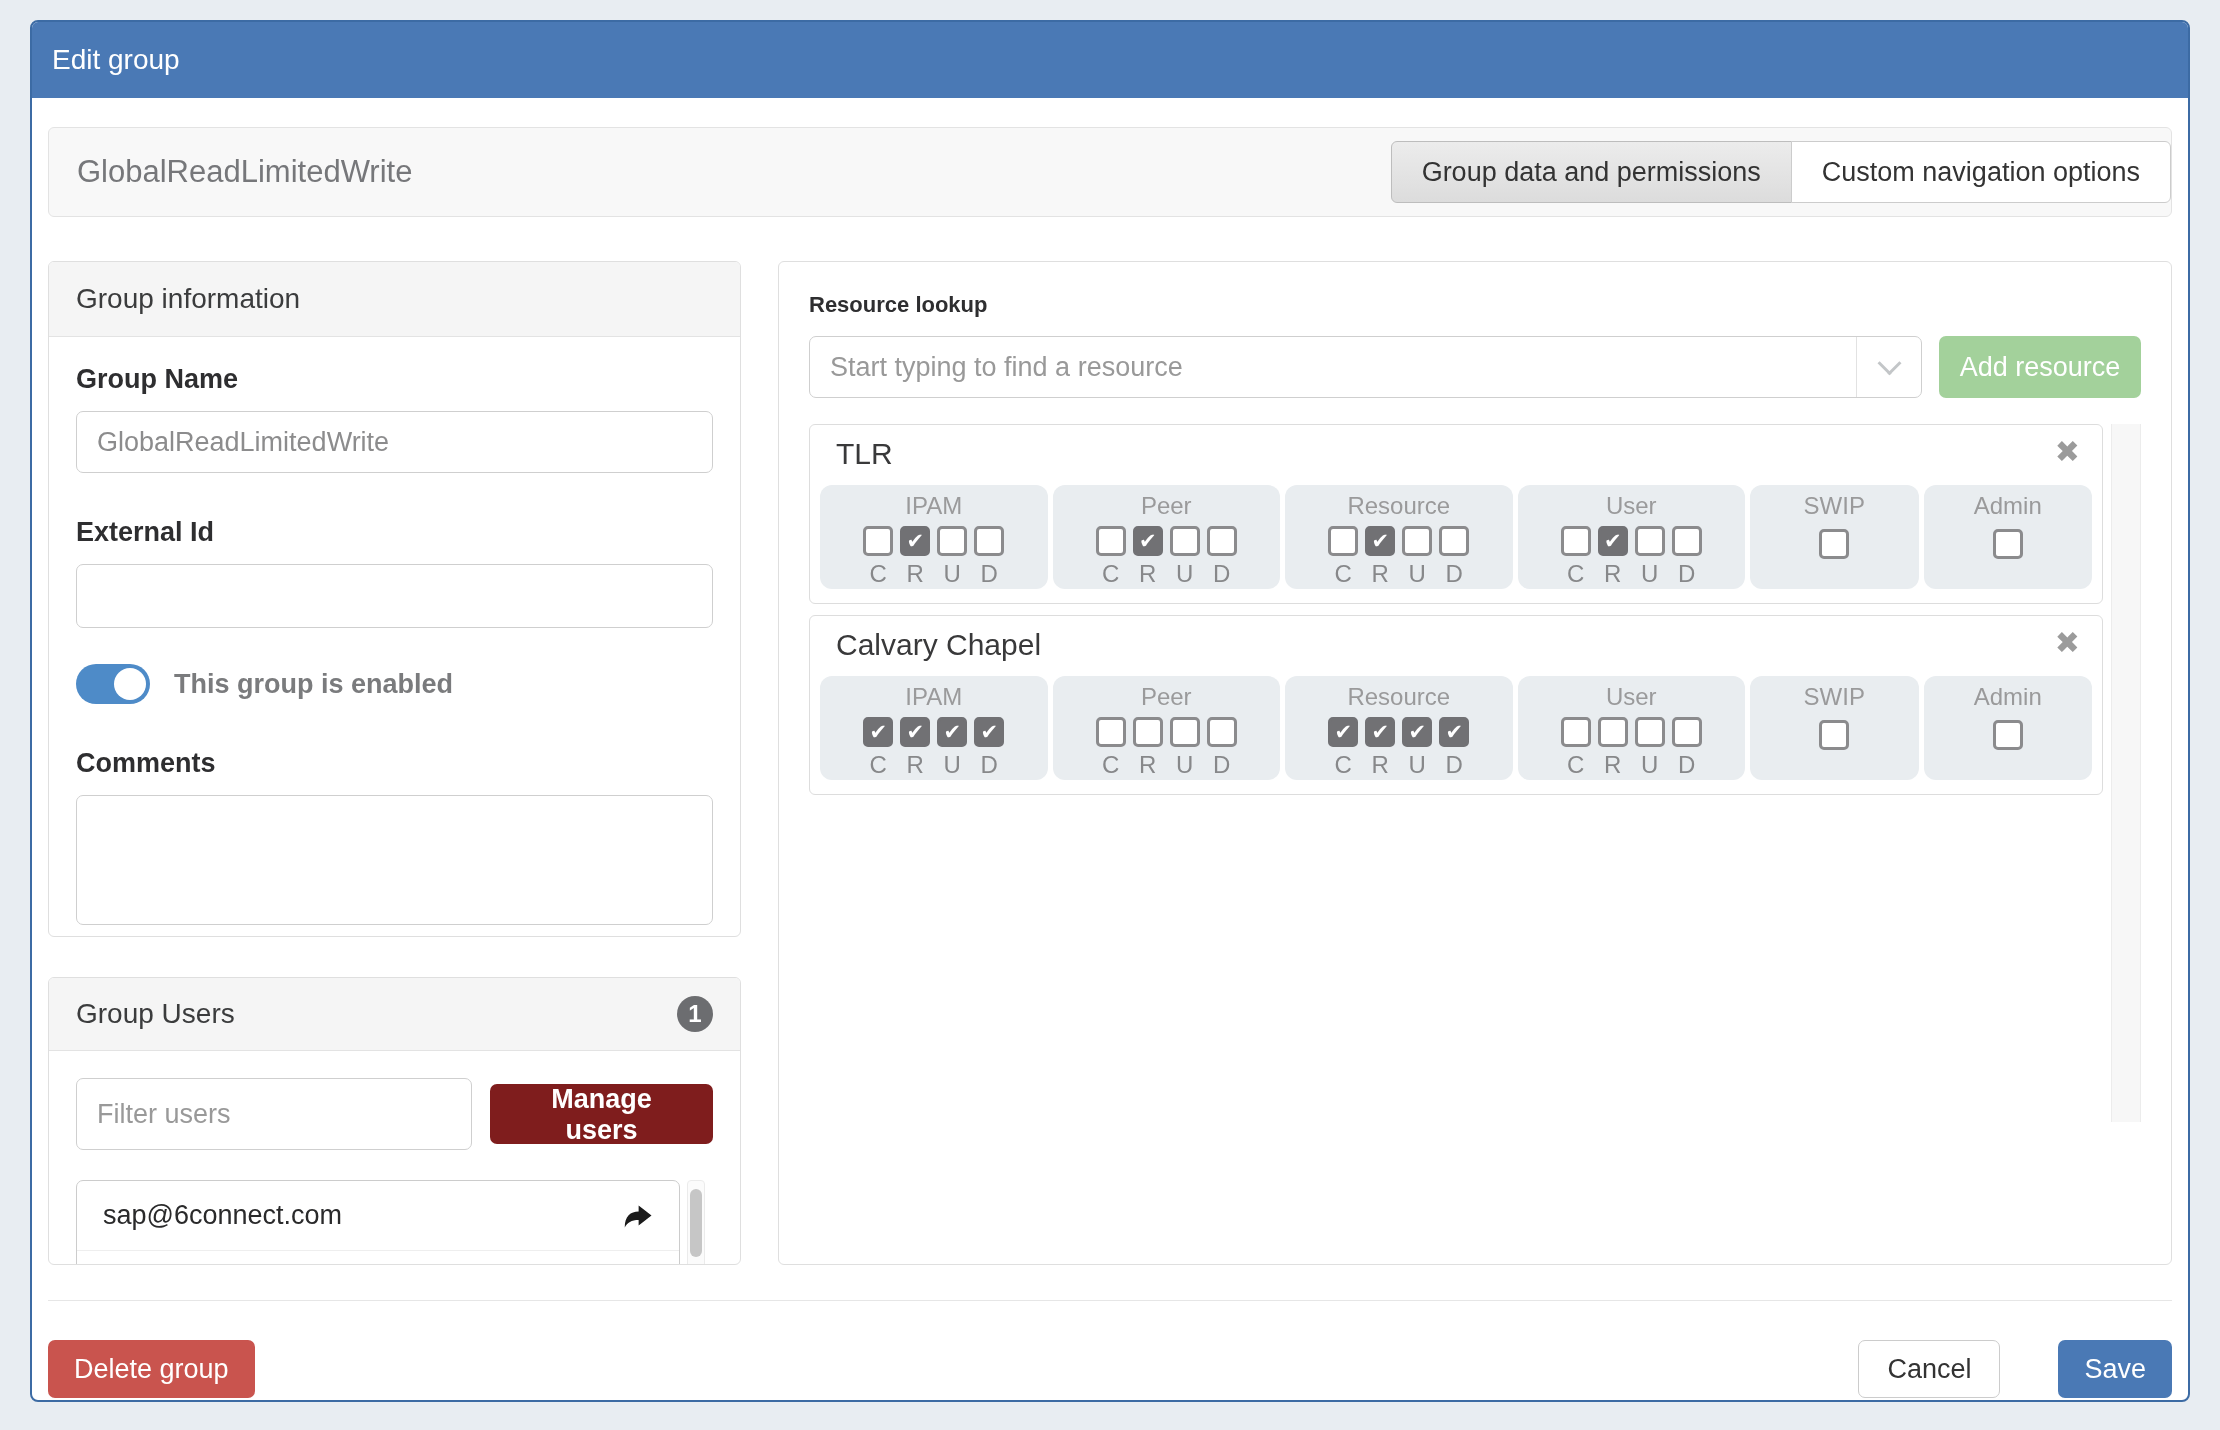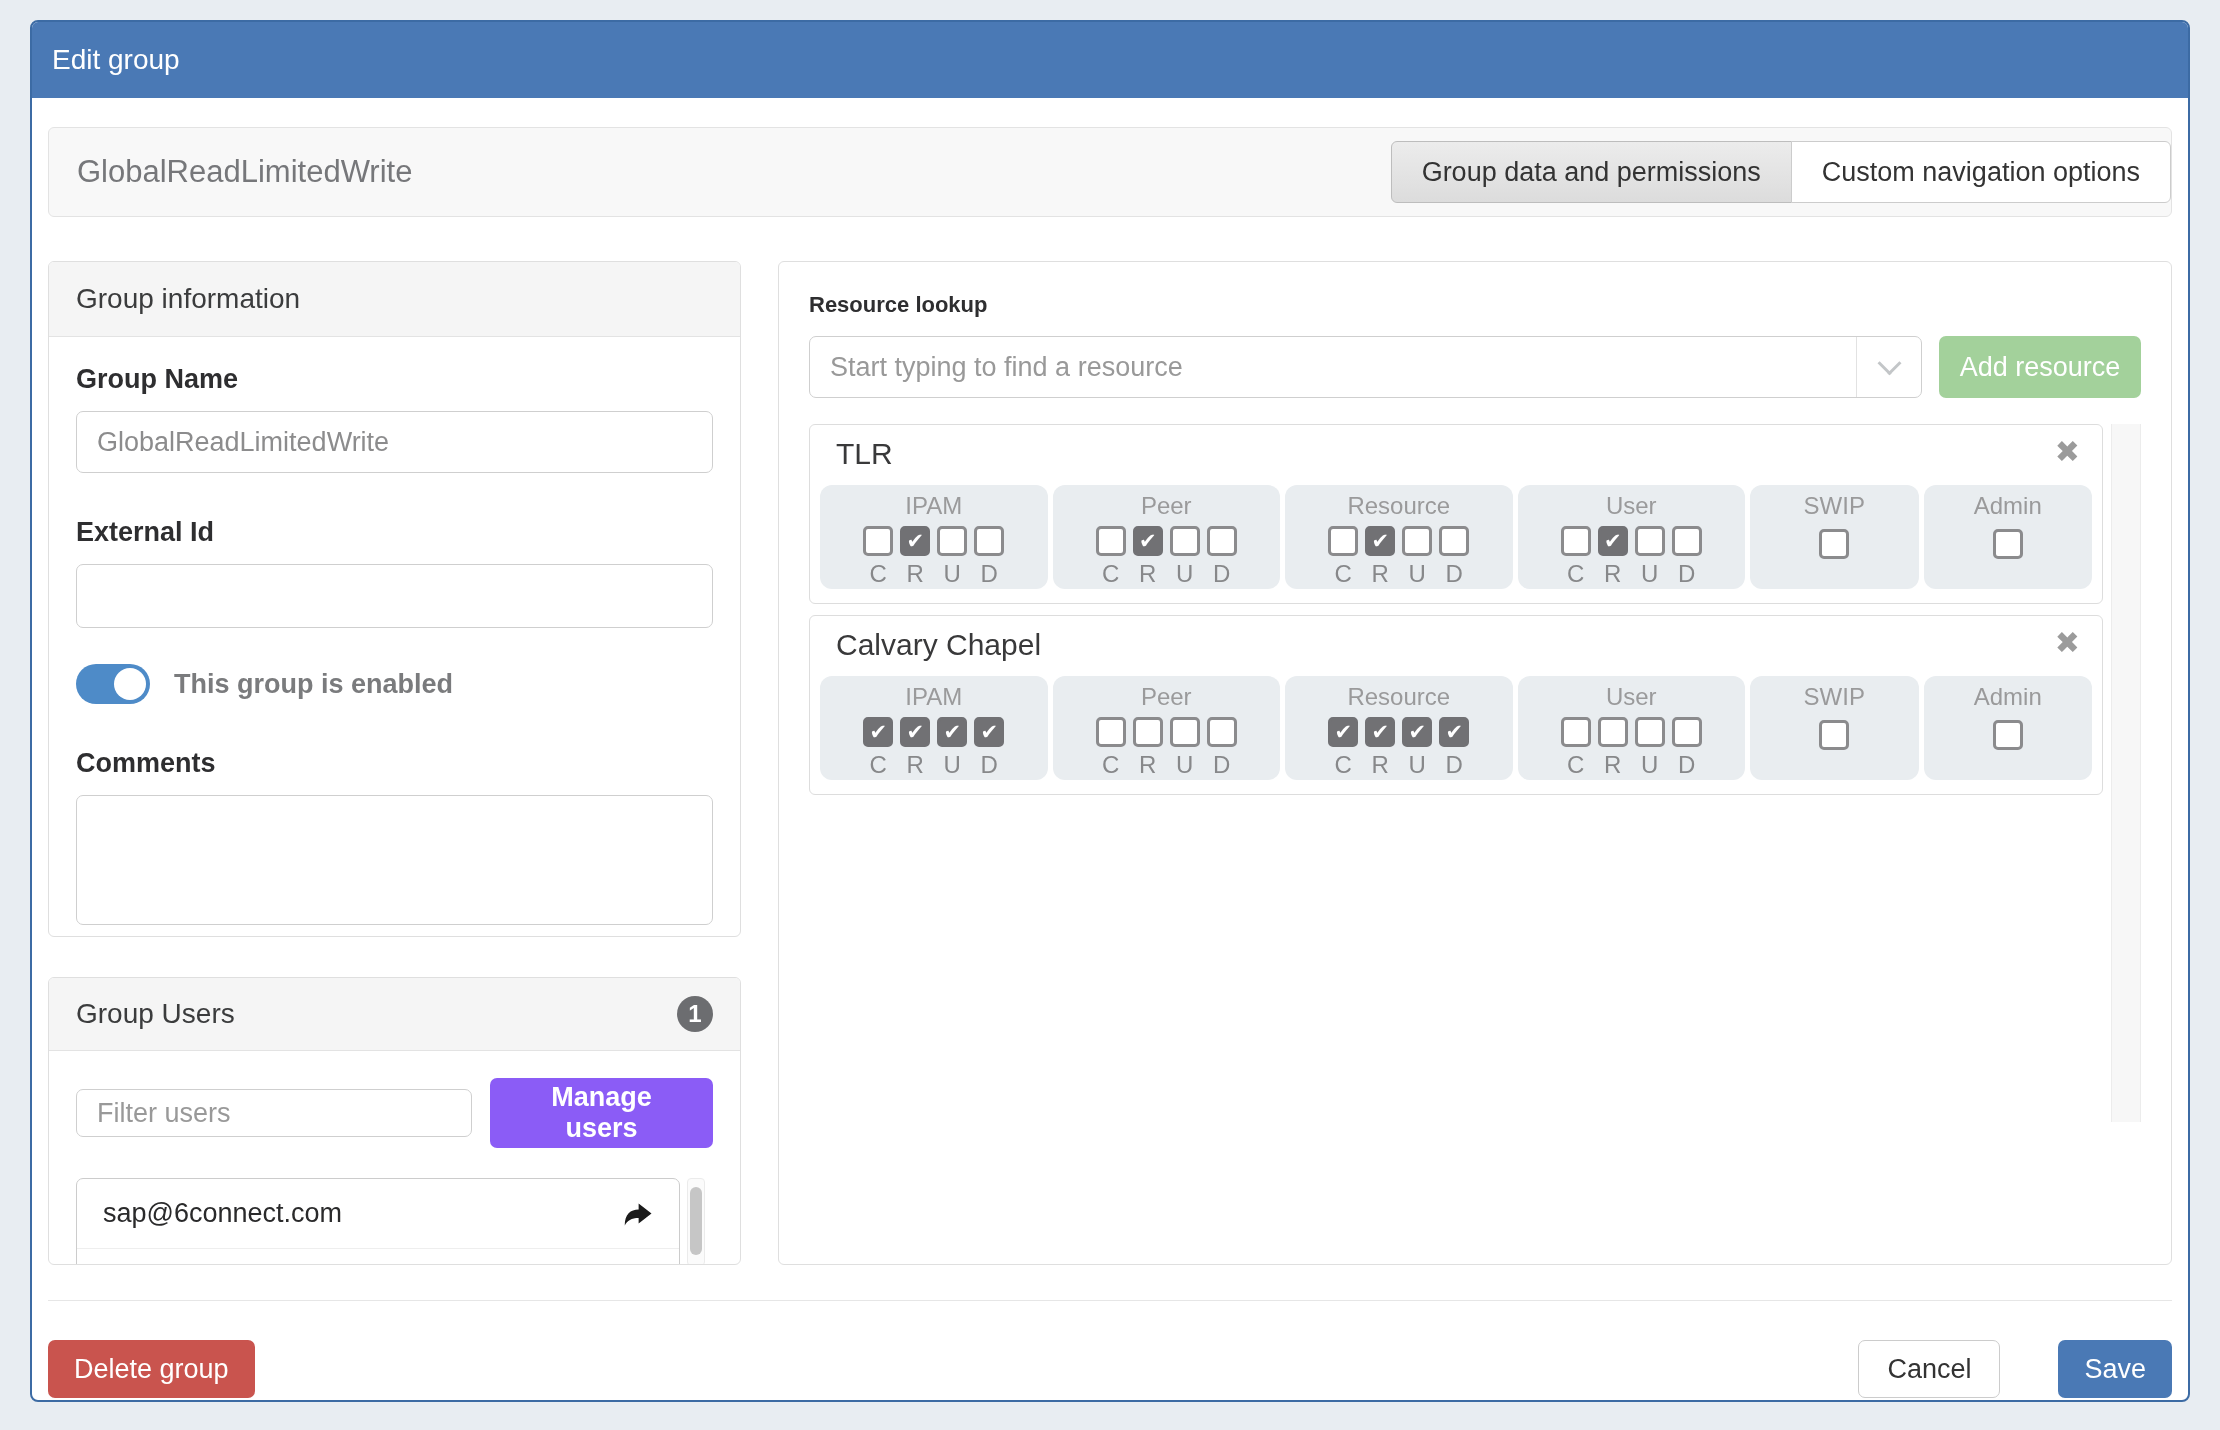--- a/index.html
+++ b/index.html
@@ -86,23 +86,23 @@
 
   
   .gu-panel { height: 288px; margin-top: 40px; }
   .gu-panel .panel-header { height: 73px; }
   .count-badge {
     width: 36px; height: 36px; border-radius: 50%; background: #6c6d70;
     color: #fff; font-size: 24px; font-weight: 700;
     display: flex; align-items: center; justify-content: center;
   }
   .gu-row { display: flex; align-items: center; }
-  .filter-input { width: 410px; height: 48px; }
+  .filter-input { width: 410px; height: 72px; }
   .manage-btn {
-    margin-left: 18px; height: 70px; padding: 0 30px; background: #8b5cf6;
+    margin-left: 18px; height: 60px; padding: 0 30px; background: #7f1d1d;
     color: #fff; font-size: 27px; font-weight: 700; border: none; border-radius: 7px;
     cursor: pointer; font-family: "Liberation Sans", "DejaVu Sans", sans-serif;
   }
   .user-list-wrap { display: flex; margin-top: 30px; height: 108px; }
   .user-list {
     flex: 0 0 604px; border: 1px solid #ccc; border-radius: 7px; overflow: hidden;
     background: #fff;
   }
   .user-row {
     height: 70px; display: flex; align-items: center; justify-content: space-between;

